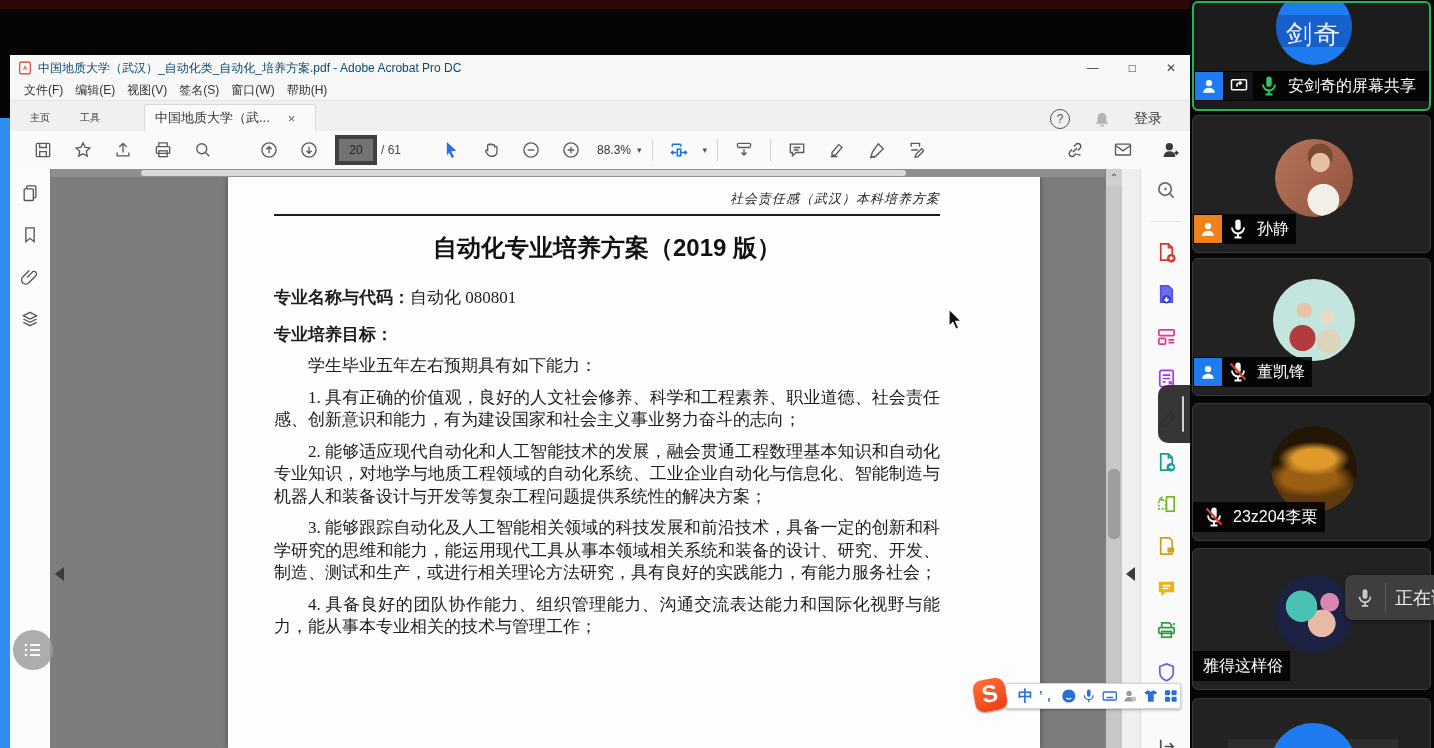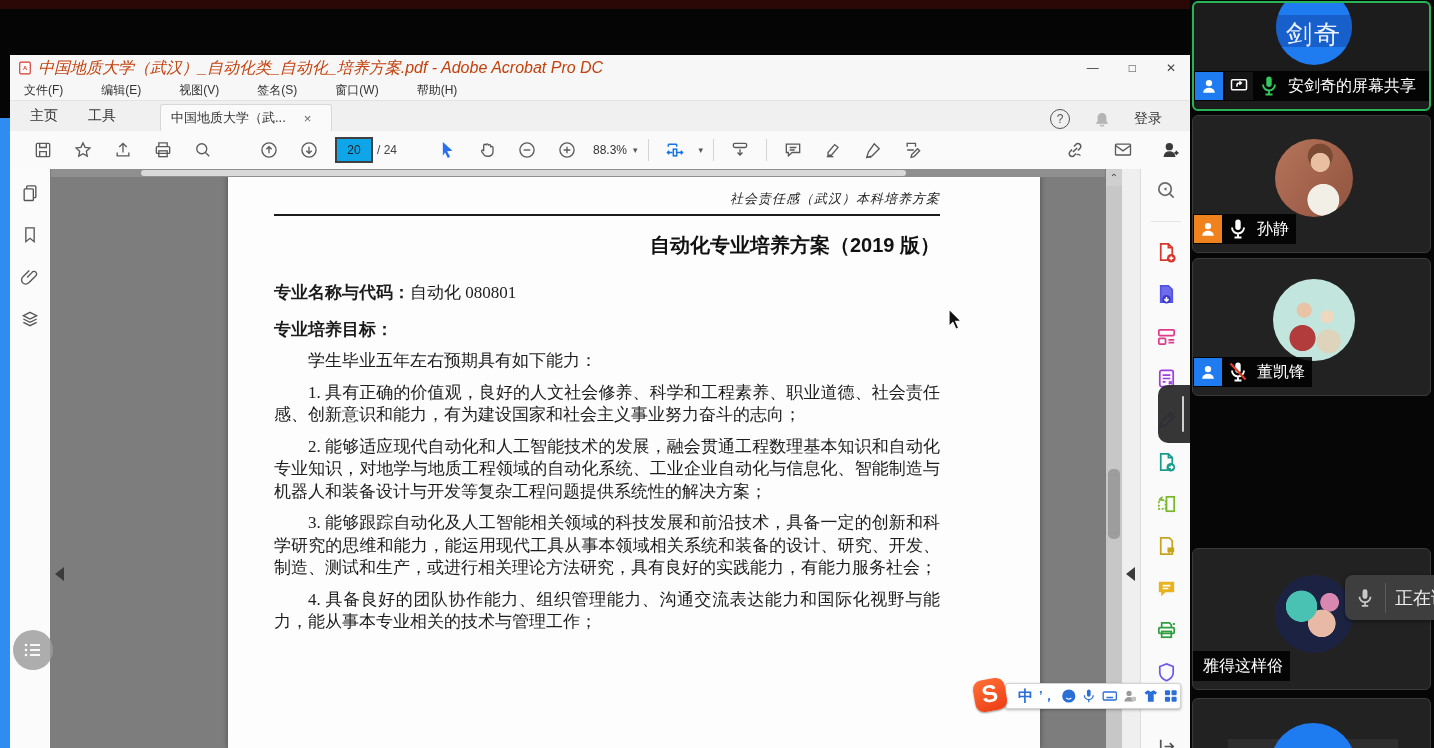--- a/index.html
+++ b/index.html
@@ -5,55 +5,55 @@
   html,body{margin:0;padding:0;background:#000;}
   #screen{position:relative;width:1434px;height:748px;overflow:hidden;background:#050505;
     font-family:"Liberation Sans",sans-serif;-webkit-font-smoothing:antialiased;}
   
   .top-strip{position:absolute;left:0;top:0;width:1190px;height:9px;background:#2b0706;}
   .desktop-blue{position:absolute;left:0;top:118px;width:10px;height:630px;background:#2f8df2;}
   
   .acrobat{position:absolute;left:10px;top:55px;width:1180px;height:693px;background:#fff;}
   .titlebar{position:absolute;left:0;top:0;width:100%;height:26px;background:#f7f7f7;display:flex;align-items:center;}
   .titlebar .pdf-ic{width:14px;height:14px;margin:0 6px 0 8px;}
-  .title-text{font-size:16px;color:#c2410c;font-style:italic;}
+  .title-text{font-size:12px;color:#0c4a6e;}
   .winbtns{position:absolute;right:14px;top:0;height:26px;display:flex;align-items:center;gap:30px;color:#444;font-size:12px;}
   .winbtns span{cursor:default;}
   .menubar{position:absolute;left:0;top:26px;width:100%;height:19px;background:#f7f7f7;border-bottom:1px solid #e3e3e3;
-    display:flex;align-items:center;gap:38px;padding-left:14px;font-size:12px;color:#333;}
+    display:flex;align-items:center;gap:12px;padding-left:14px;font-size:12px;color:#333;}
   .tabbar{position:absolute;left:0;top:46px;width:100%;height:30px;background:#f0f0f0;display:flex;align-items:flex-end;}
-  .tab-lbl{font-size:14px;color:#333;padding:6px 10px;margin-left:10px;text-align:right;}
+  .tab-lbl{font-size:10px;color:#333;padding:6px 10px;margin-left:10px;text-align:right;}
   .doc-tab{margin-left:34px;height:26px;background:#fafafa;border:1px solid #d8d8d8;border-bottom:none;
     border-radius:3px 3px 0 0;display:flex;align-items:center;padding:0 10px;font-size:13px;color:#333;gap:18px;min-width:150px;}
   .doc-tab .close{color:#666;font-size:13px;}
   .tab-right{position:absolute;right:28px;top:8px;display:flex;align-items:center;gap:22px;}
   .help-circ{width:18px;height:18px;border:1.5px solid #555;border-radius:50%;display:flex;align-items:center;justify-content:center;
     font-size:12px;color:#555;}
   .login{font-size:14px;color:#333;}
   .qtoolbar{position:absolute;left:0;top:76px;width:100%;height:38px;background:#fafafa;border-bottom:1px solid #d6d6d6;
     display:flex;align-items:center;padding-left:13px;}
   .qi{width:20px;height:20px;margin:0 10px;flex:0 0 auto;}
   .sp{width:26px;flex:0 0 auto;}
   .vdiv{width:1px;height:22px;background:#d5d5d5;margin:0 6px;flex:0 0 auto;}
-  .pagebox{width:30px;height:20px;border:2px solid #404040;background:#0ea5e9;text-align:center;font-size:12px;color:#222;margin:0 4px 0 6px;}
+  .pagebox{width:30px;height:20px;border:4px solid #404040;background:#737373;text-align:center;font-size:12px;color:#222;margin:0 4px 0 6px;}
   .pagetotal{font-size:12px;color:#444;margin-right:4px;}
   .zoomlabel{font-size:12px;color:#333;margin:0 2px 0 6px;}
   .caret{font-size:9px;color:#555;margin:0 4px;}
   .qright{position:absolute;right:12px;top:0;height:38px;display:flex;align-items:center;gap:8px;}
   
   .leftrail{position:absolute;left:0;top:114px;width:40px;height:579px;background:#fbfbfb;border-right:1px solid #e2e2e2;
     display:flex;flex-direction:column;align-items:center;padding-top:14px;gap:22px;}
   .docarea{position:absolute;left:40px;top:114px;width:1056px;height:579px;background:#7d7d7d;overflow:hidden;}
   .hscroll{position:absolute;left:41px;top:114px;width:1054px;height:8px;background:#8f8f8f;}
   .hthumb{position:absolute;left:90px;top:1px;width:765px;height:6px;background:#d9d9d9;border-radius:3px;}
   .page{position:absolute;left:178px;top:7px;width:812px;height:572px;background:#fdfdfd;box-shadow:0 0 6px rgba(0,0,0,.4);
     box-sizing:border-box;padding:14px 100px 0 46px;overflow:hidden;color:#1c1c1c;}
   .p-head{font-family:"Liberation Serif",serif;font-style:italic;font-size:13px;text-align:right;letter-spacing:1px;color:#222;}
   .p-rule{border-top:2px solid #1b1b1b;margin-top:6px;}
-  .p-title{margin-top:16px;text-align:right;font-size:20px;font-weight:bold;color:#111;}
+  .p-title{margin-top:16px;text-align:center;font-size:24px;font-weight:bold;color:#111;}
   .p-code{margin-top:22px;font-size:17px;}
   .p-code b{font-weight:bold;}
   .p-code .val{font-family:"Liberation Serif",serif;}
   .p-obj{margin-top:14px;font-size:17px;font-weight:bold;}
   .p-body{font-family:"Liberation Serif",serif;font-size:17px;line-height:22.5px;text-indent:2em;text-align:justify;margin-top:9px;}
   .vscroll{position:absolute;left:1096px;top:114px;width:16px;height:579px;background:#c7c7c7;}
   .vs-up{position:absolute;left:0;top:0;width:16px;height:17px;color:#444;font-size:10px;text-align:center;line-height:17px;background:#cfcfcf;}
   .vthumb{position:absolute;left:2px;top:300px;width:12px;height:70px;background:#9d9d9d;border-radius:5px;}
   .collcol{position:absolute;left:1112px;top:114px;width:18px;height:579px;background:#efefef;}
   .tri{width:0;height:0;border-top:7px solid transparent;border-bottom:7px solid transparent;border-right:9px solid #3b3b3b;}
@@ -202,21 +202,21 @@
       <div class="sp"></div>
       <svg class="qi" viewBox="0 0 24 24" fill="none" stroke="#5a5a5a" stroke-width="1.6">
         <circle cx="12" cy="12" r="8.5"></circle>
           <path d="M12 16V8M8.8 11.2L12 8l3.2 3.2"></path>
       </svg>
       <svg class="qi" viewBox="0 0 24 24" fill="none" stroke="#5a5a5a" stroke-width="1.6">
         <circle cx="12" cy="12" r="8.5"></circle>
           <path d="M12 8v8M8.8 12.8L12 16l3.2-3.2"></path>
       </svg>
       <input class="pagebox" value="20" style="">
-      <span class="pagetotal">/ 24</span>
+      <span class="pagetotal">/ 61</span>
       <div class="sp"></div>
       <svg class="qi" viewBox="0 0 24 24">
         <path d="M7 2.5L18.5 13l-6.4.6 3.5 6.6-2.6 1.3-3.4-6.6L7 19z" fill="#2a6ff0"></path>
       </svg>
       <svg class="qi" viewBox="0 0 24 24" fill="none" stroke="#5a5a5a" stroke-width="1.6">
         <path d="M8 12V6.5a1.4 1.4 0 012.8 0V6a1.4 1.4 0 012.8 0v1a1.4 1.4 0 012.8 0v2a1.4 1.4 0 012.8 0v5a5.5 5.5 0 01-5.5 5.5h-1.5a5 5 0 01-4-2l-2.4-3.2a1.35 1.35 0 012.1-1.7L8 13.5z"></path>
       </svg>
       <svg class="qi" viewBox="0 0 24 24" fill="none" stroke="#5a5a5a" stroke-width="1.6">
         <circle cx="12" cy="12" r="8.5"></circle>
           <path d="M8 12h8"></path>
@@ -508,20 +508,33 @@
           <svg width="24" height="24" viewBox="0 0 24 24" fill="none" stroke="#fff" stroke-width="1.9">
             <rect x="9.3" y="2.5" width="5.4" height="10.5" rx="2.7" fill="#fff" stroke="none"></rect>
             <path d="M6 10.5a6 6 0 0012 0M12 17v3.5M8.5 20.5h7"></path>
             <path d="M4.5 3.5l15 16" stroke="#e03a2a" stroke-width="2.2"></path>
           </svg>
         </div>
         <span class="pname">董凯锋</span>
       </div>
     </div>
 
+    <div class="tile t4">
+      <div class="av av-t4"></div>
+      <div class="namebar" style="padding-left:6px;">
+        <div class="mic-wrap">
+          <svg width="24" height="24" viewBox="0 0 24 24" fill="none" stroke="#fff" stroke-width="1.9">
+            <rect x="9.3" y="2.5" width="5.4" height="10.5" rx="2.7" fill="#fff" stroke="none"></rect>
+            <path d="M6 10.5a6 6 0 0012 0M12 17v3.5M8.5 20.5h7"></path>
+            <path d="M4.5 3.5l15 16" stroke="#e03a2a" stroke-width="2.2"></path>
+          </svg>
+        </div>
+        <span class="pname">23z204李栗</span>
+      </div>
+    </div>
 
     <div class="tile t5">
       <div class="av av-t5"></div>
       <div class="namebar" style="padding-left:10px;">
         <span class="pname" style="margin-left:0;">雅得这样俗</span>
       </div>
     </div>
 
     <div class="tile t6">
       <div class="band6"></div>

